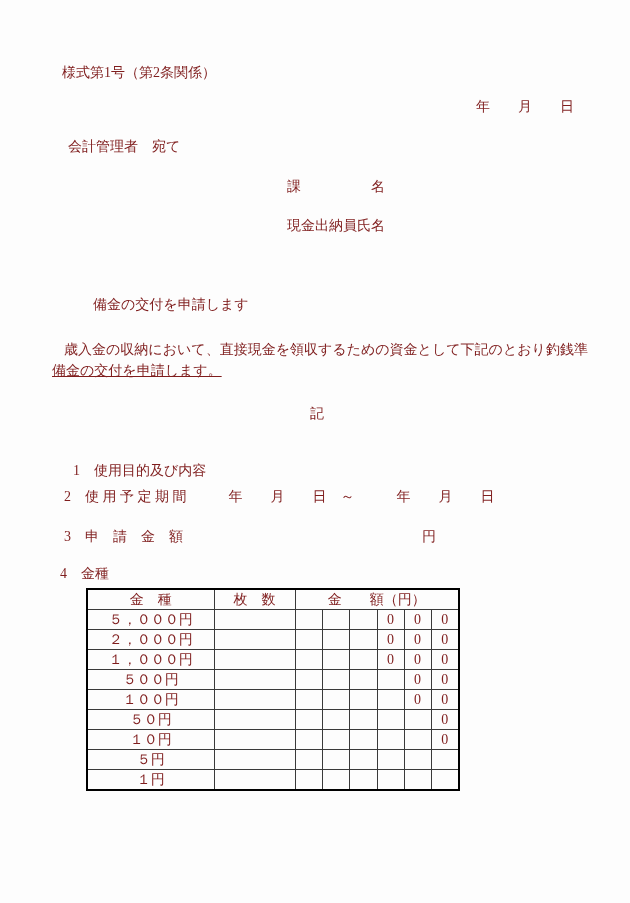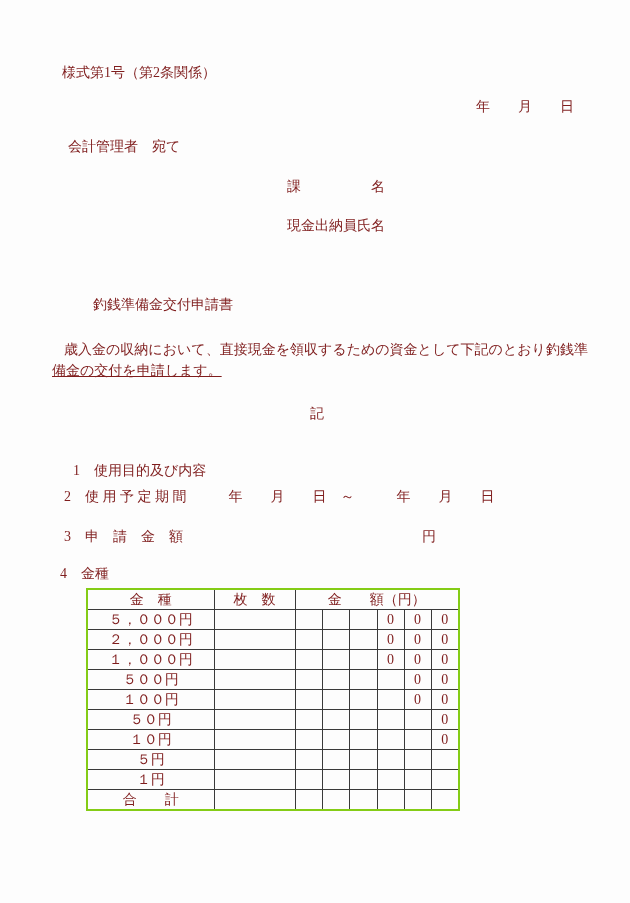--- a/index.html
+++ b/index.html
@@ -28,21 +28,21 @@
   .item-2 { left:64px; top:490px; }
   .item-3 { left:64px; top:530px; }
   .yen-unit { left:422px; top:530px; }
   .item-4 { left:60px; top:567px; }
 
   .denom-table-wrap { position:absolute; left:86px; top:588px; }
   table.denom {
     border-collapse:collapse;
     table-layout:fixed;
     width:372px;
-    border:2px solid #84cc16;
+    border:2px solid #000000;
   }
   table.denom th, table.denom td {
     border:1px solid #3a3a3a;
     height:19px;
     line-height:19px;
     padding:0;
     font-size:14px;
     font-weight:normal;
     text-align:center;
     overflow:hidden;
@@ -60,21 +60,21 @@
   <div class="line form-number">様式第1号（第2条関係）</div>
 
   <div class="line date-line">年　　月　　日</div>
 
   <div class="line addressee">会計管理者　宛て</div>
 
   <div class="line dept-line">課　　　　　名</div>
 
   <div class="line cashier-line">現金出納員氏名</div>
 
-  <div class="line doc-title">釣銭準備金交付申請書</div>
+  <div class="line doc-title">備金の交付を申請します</div>
 
   <div class="body-par">
     <div class="l1">歳入金の収納において、直接現金を領収するための資金として下記のとおり釣銭準</div>
     <div class="l2">備金の交付を申請します。</div>
   </div>
 
   <div class="line record-marker">記</div>
 
   <div class="line item-1">1　使用目的及び内容</div>
 
@@ -186,27 +186,17 @@
       <tr>
         <td class="denom-label">１円</td>
         <td></td>
         <td></td>
         <td></td>
         <td></td>
         <td></td>
         <td></td>
         <td></td>
       </tr>
-      <tr>
-        <td class="denom-label center">合　　計</td>
-        <td></td>
-        <td></td>
-        <td></td>
-        <td></td>
-        <td></td>
-        <td></td>
-        <td></td>
-      </tr>
     </tbody>
       </table>
   </div>
 
 </div>
 
 </body></html>

